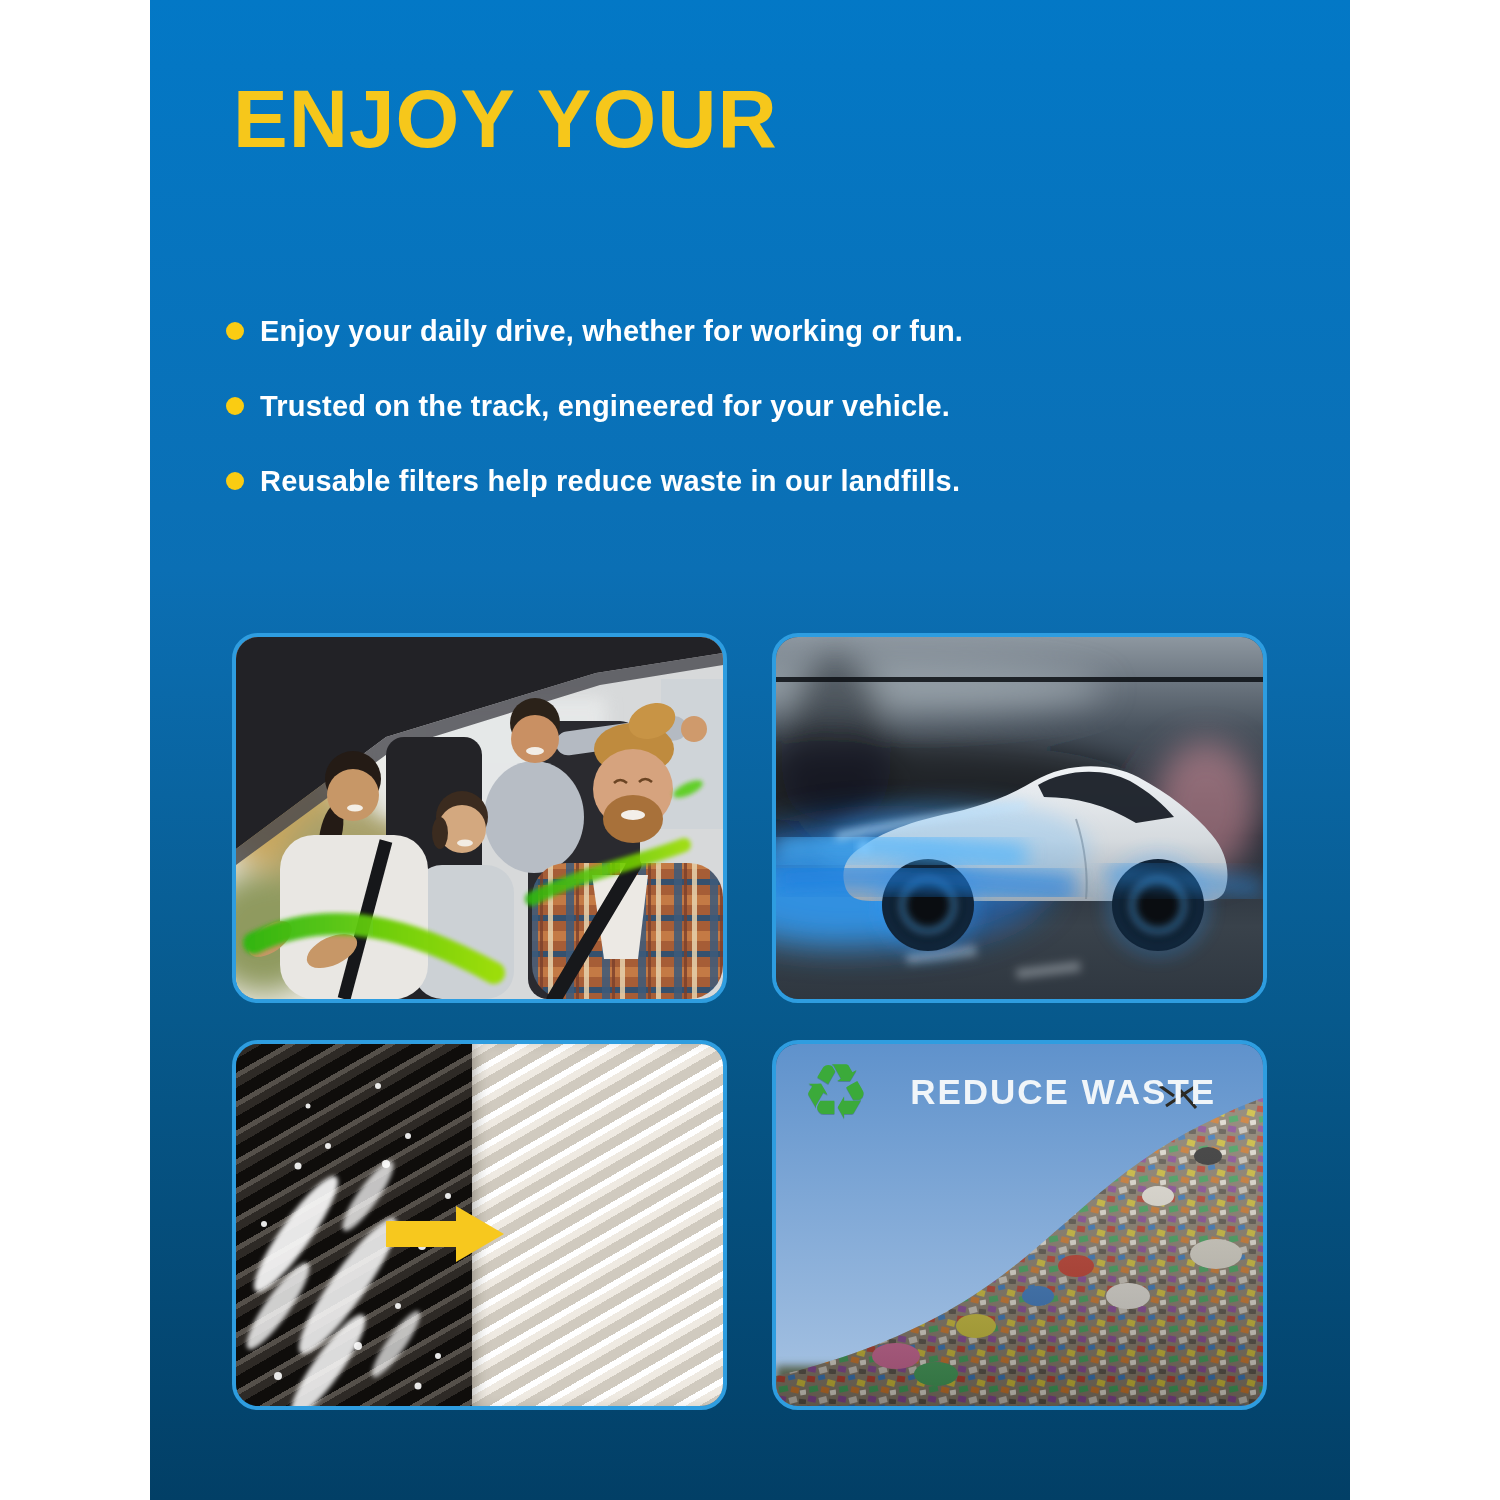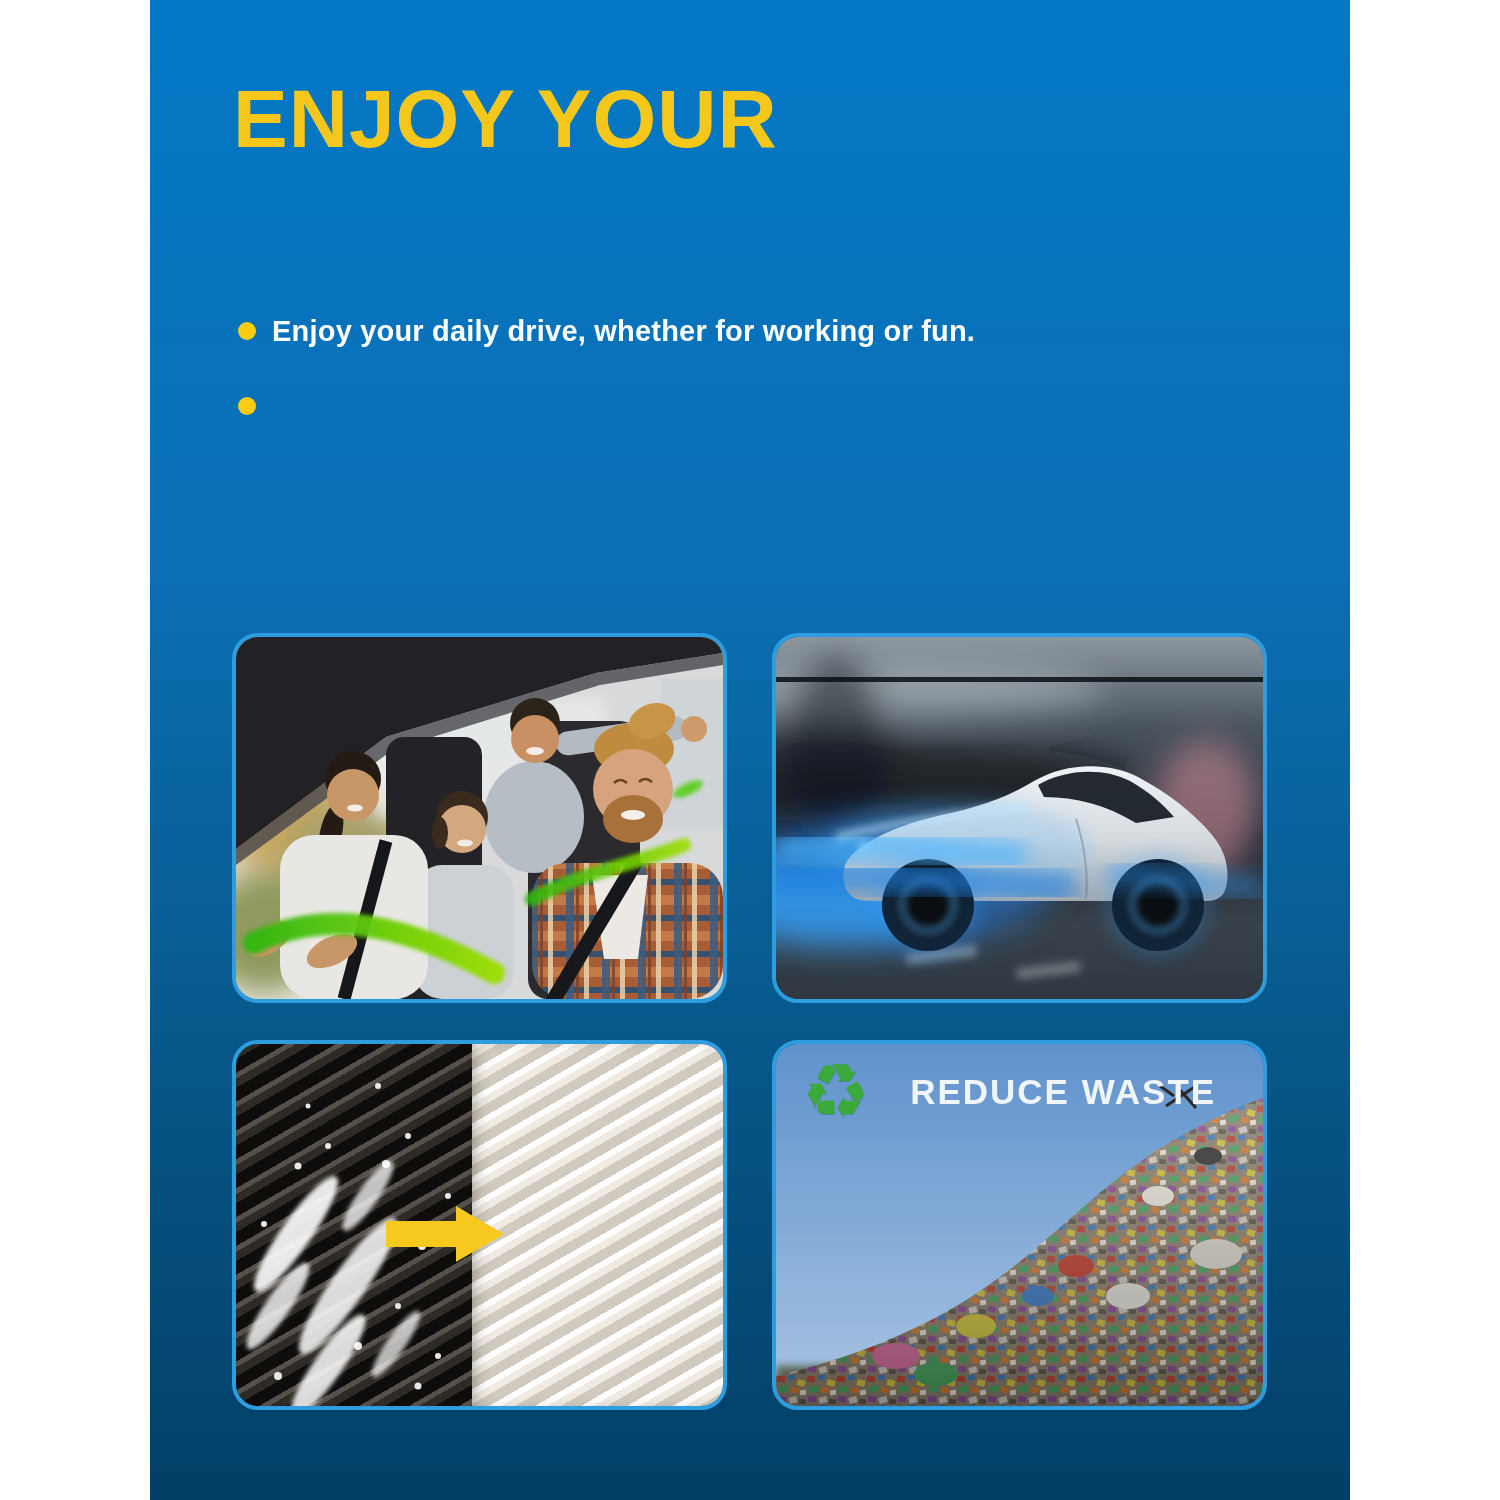--- a/index.html
+++ b/index.html
@@ -10,21 +10,21 @@
   .canvas{position:absolute;inset:0;background:#ffffff;}
   .panel{
     position:absolute;left:150px;top:0;width:1200px;height:1500px;
     background:linear-gradient(180deg,#0378C6 0%,#0B6FB4 38%,#07598C 68%,#023F66 100%);
   }
   
   .title{position:absolute;left:83px;top:48px;line-height:100px;font-weight:800;letter-spacing:1px;}
   .title .t1{display:block;font-size:82px;color:#F6C71B;}
   .title .t2{display:block;font-size:82px;color:#FFFFFF;}
   
-  .bullets{position:absolute;left:88px;top:314px;margin:0;padding:0;list-style:none;}
+  .bullets{position:absolute;left:76px;top:314px;margin:0;padding:0;list-style:none;}
   .bullet{display:flex;align-items:center;height:34px;margin-bottom:41px;}
   .dot{width:18px;height:18px;border-radius:50%;background:#FACC12;flex:0 0 auto;margin-right:16px;}
   .bt{color:#FFFFFF;font-size:29px;font-weight:700;letter-spacing:.2px;white-space:nowrap;}
   
   .card{
     position:absolute;width:487px;height:362px;border:4px solid #2E9DE0;border-radius:26px;
     overflow:hidden;background:#0b5a8e;
   }
   .card svg{position:absolute;inset:0;display:block;}
   .card-tl{left:82px;top:633px;}
@@ -59,20 +59,25 @@
       <span class="t1">ENJOY YOUR</span>
     </h1>
 
     <ul class="bullets">
       <li class="bullet">
         <span class="dot"></span>
         <span class="bt">Enjoy your daily drive, whether for working or fun.</span>
       </li>
       <li class="bullet">
         <span class="dot"></span>
+        <span class="bt">Trusted on the track, engineered for your vehicle.</span>
+      </li>
+      <li class="bullet">
+        <span class="dot"></span>
+        <span class="bt">Reusable filters help reduce waste in our landfills.</span>
       </li>
     </ul>
 
     <div class="card card-tl">
       <svg viewBox="0 0 487 362" width="487" height="362">
         <defs>
           <filter id="fb2" x="-30%" y="-30%" width="160%" height="160%">
               <feGaussianBlur stdDeviation="2"></feGaussianBlur>
             </filter>
           <filter id="fb8" x="-40%" y="-40%" width="180%" height="180%">

